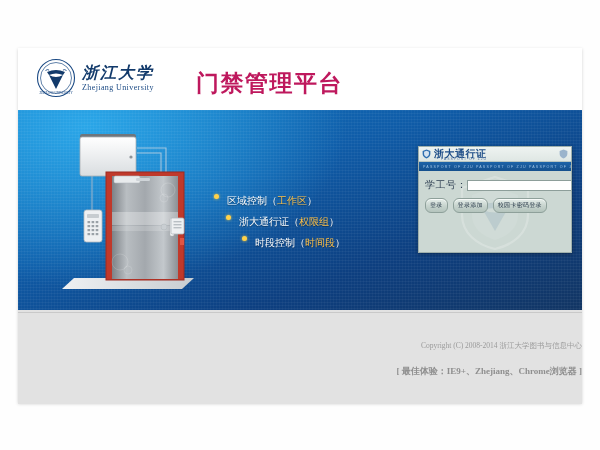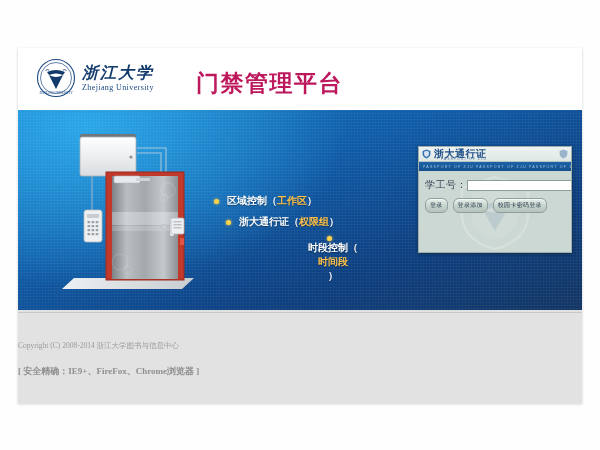--- a/index.html
+++ b/index.html
@@ -134,30 +134,28 @@
     text-shadow: 0 1px 2px rgba(0,0,0,.45);
     white-space: nowrap;
   }
   #bullets {
     position: absolute;
     left: 196px; top: 84px;
     width: 210px;
   }
   .bullet {
     display: flex;
-    align-items: center;
     margin-bottom: 7px;
     font-size: 10px;
     color: #ffffff;
     white-space: nowrap;
     text-shadow: 0 1px 1px rgba(0,0,0,.4);
-    font-weight: bold;
   }
   .bullet.i1 { padding-left: 12px; }
-  .bullet.i2 { padding-left: 28px; flex-direction: column; }
+  .bullet.i2 { padding-left: 28px; }
   .dot {
     width: 5px; height: 5px;
     border-radius: 50%;
     background: #ffd24a;
     box-shadow: 0 0 3px rgba(255,210,74,.9);
     margin-right: 8px;
     flex: 0 0 5px;
   }
   .hl { color: #ffc24a; }
 
@@ -273,21 +271,21 @@
   
   #footer {
     position: absolute;
     left: 18px; top: 312px;
     width: 564px; height: 91px;
     background: #e2e2e2;
     border-top: 1px solid #c9c9c9;
   }
   .foot-line {
     width: 100%;
-    text-align: left;
+    text-align: right;
     color: #9a9a9a;
     white-space: nowrap;
   }
   #foot1 {
     position: absolute;
     top: 28px; left: 0;
     font-size: 7.5px;
     font-family: "Liberation Serif", serif;
   }
   #foot2 {
@@ -465,16 +463,16 @@
           <button class="lbtn">登录添加</button>
           <button class="lbtn">校园卡密码登录</button>
         </div>
 
       </div>
     </div>
   </div>
 
   <div id="footer">
     <div class="foot-line" id="foot1">Copyright (C) 2008-2014 浙江大学图书与信息中心</div>
-    <div class="foot-line" id="foot2">[ 安全精确：IE9+、FireFox、Chrome浏览器 ]</div>
+    <div class="foot-line" id="foot2">[ 最佳体验：IE9+、Zhejiang、Chrome浏览器 ]</div>
   </div>
 
 </div>
 
 </body></html>

